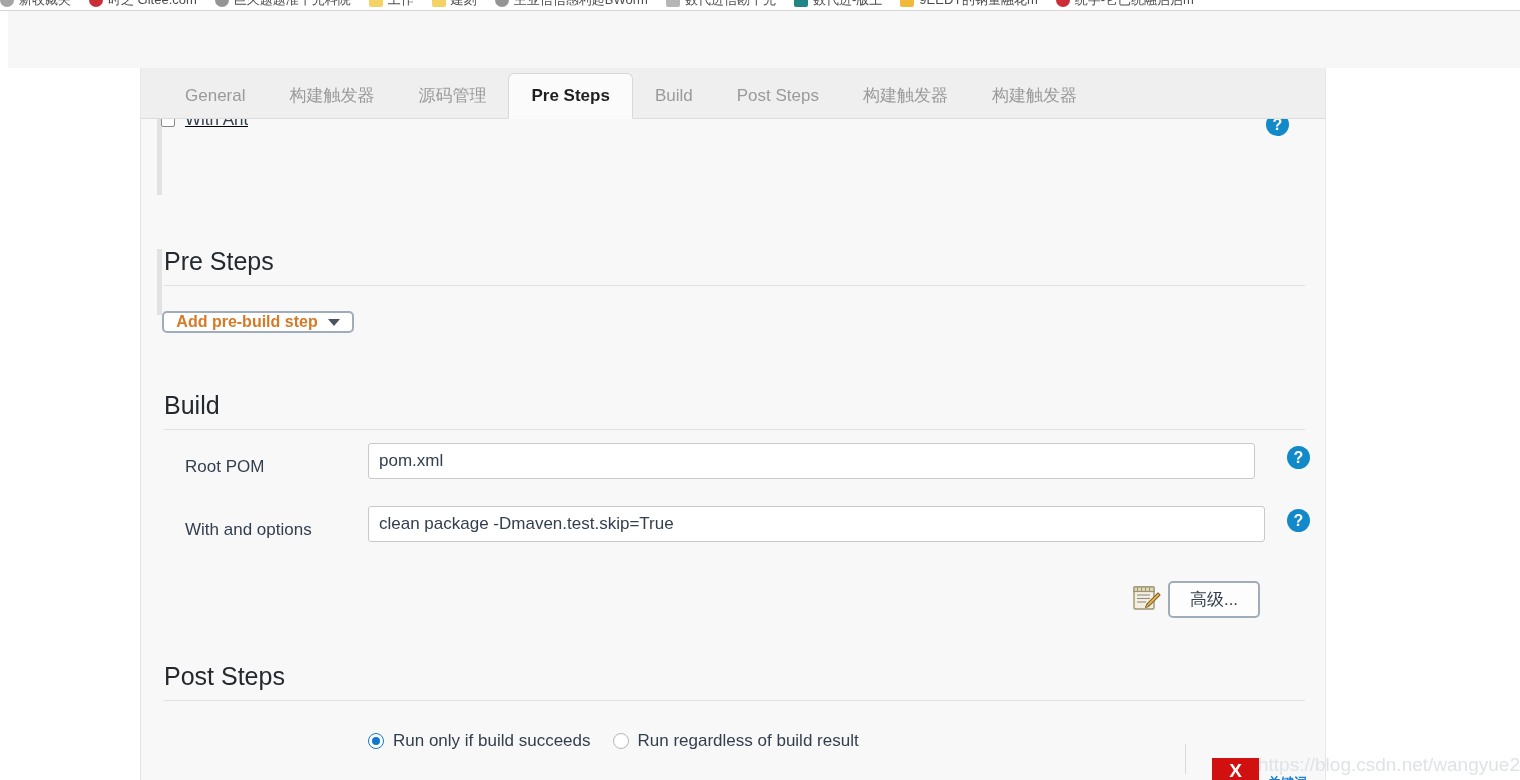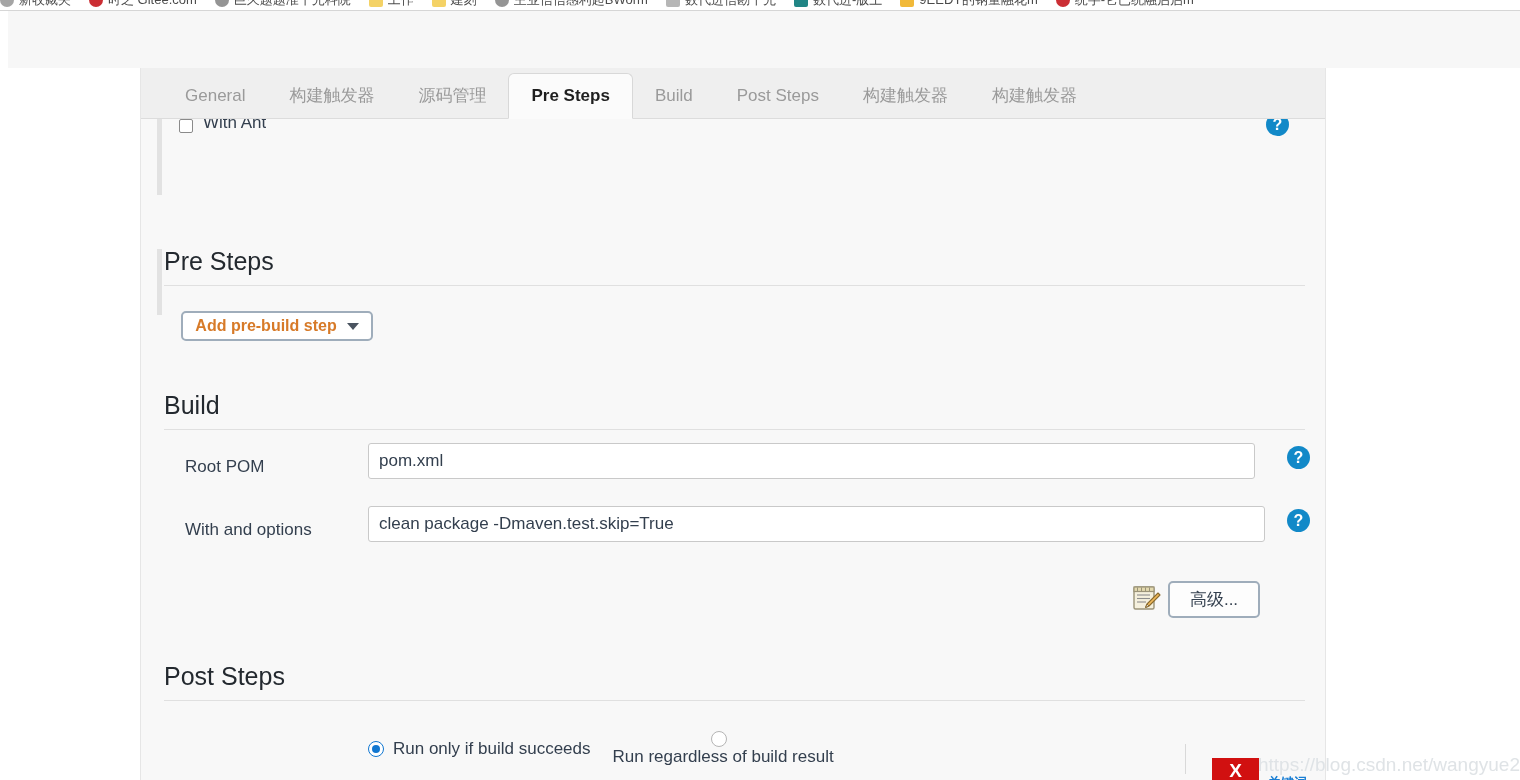--- a/index.html
+++ b/index.html
@@ -148,26 +148,27 @@
   .gutter {
     position: absolute;
     left: 16px;
     width: 5px;
     background: #e2e2e2;
   }
 
   
   .clipped-row {
     position: absolute;
-    left: 38px;
+    left: 20px;
     top: -12px;
     height: 26px;
     display: flex;
-    align-items: flex-end;
+    align-items: center;
     overflow: hidden;
+    text-decoration: underline;
   }
   .clipped-row .cb {
     width: 14px; height: 14px;
     border: 1px solid #8a8a8a;
     background: #fff;
     border-radius: 2px;
     margin-right: 10px;
     box-sizing: border-box;
   }
   .clipped-row .cb-label {
@@ -290,21 +291,21 @@
   }
   .radio.checked::after {
     content: "";
     position: absolute;
     left: 3px; top: 3px;
     width: 8px; height: 8px;
     border-radius: 50%;
     background: #1177d1;
   }
   .radio-label { margin-right: 22px; cursor: pointer; }
-  .radio-label:last-child { margin-right: 0; flex-direction: column; }
+  .radio-label:last-child { margin-right: 0; }
 
   
   .red-x {
     position: absolute;
     background: #d11010;
     color: #ffffff;
     font-weight: bold;
     font-size: 19px;
     display: flex;
     align-items: center;
@@ -409,21 +410,21 @@
 
         <div class="clipped-row">
           <span class="cb"></span>
           <span class="cb-label">With Ant</span>
         </div>
 
         <div class="help-icon" style="left:1125px;top:-6px;">?</div>
 
         <div class="section-h" style="top:128px;">Pre Steps</div>
 
-        <div class="btn-outline" style="left:40px;top:192px;width:192px;height:30px;">
+        <div class="btn-outline" style="left:21px;top:192px;width:192px;height:22px;">
           <span>Add pre-build step</span>
           <span class="caret"></span>
         </div>
 
         <div class="section-h" style="top:272px;">Build</div>
 
         <div class="field-label" style="left:44px;top:338px;width:180px;">Root POM</div>
         <input class="field-input" style="left: 227px; top: 324px; width: 887px; height: 36px;" value="pom.xml">
         <div class="help-icon" style="left:1146px;top:327px;">?</div>
 

